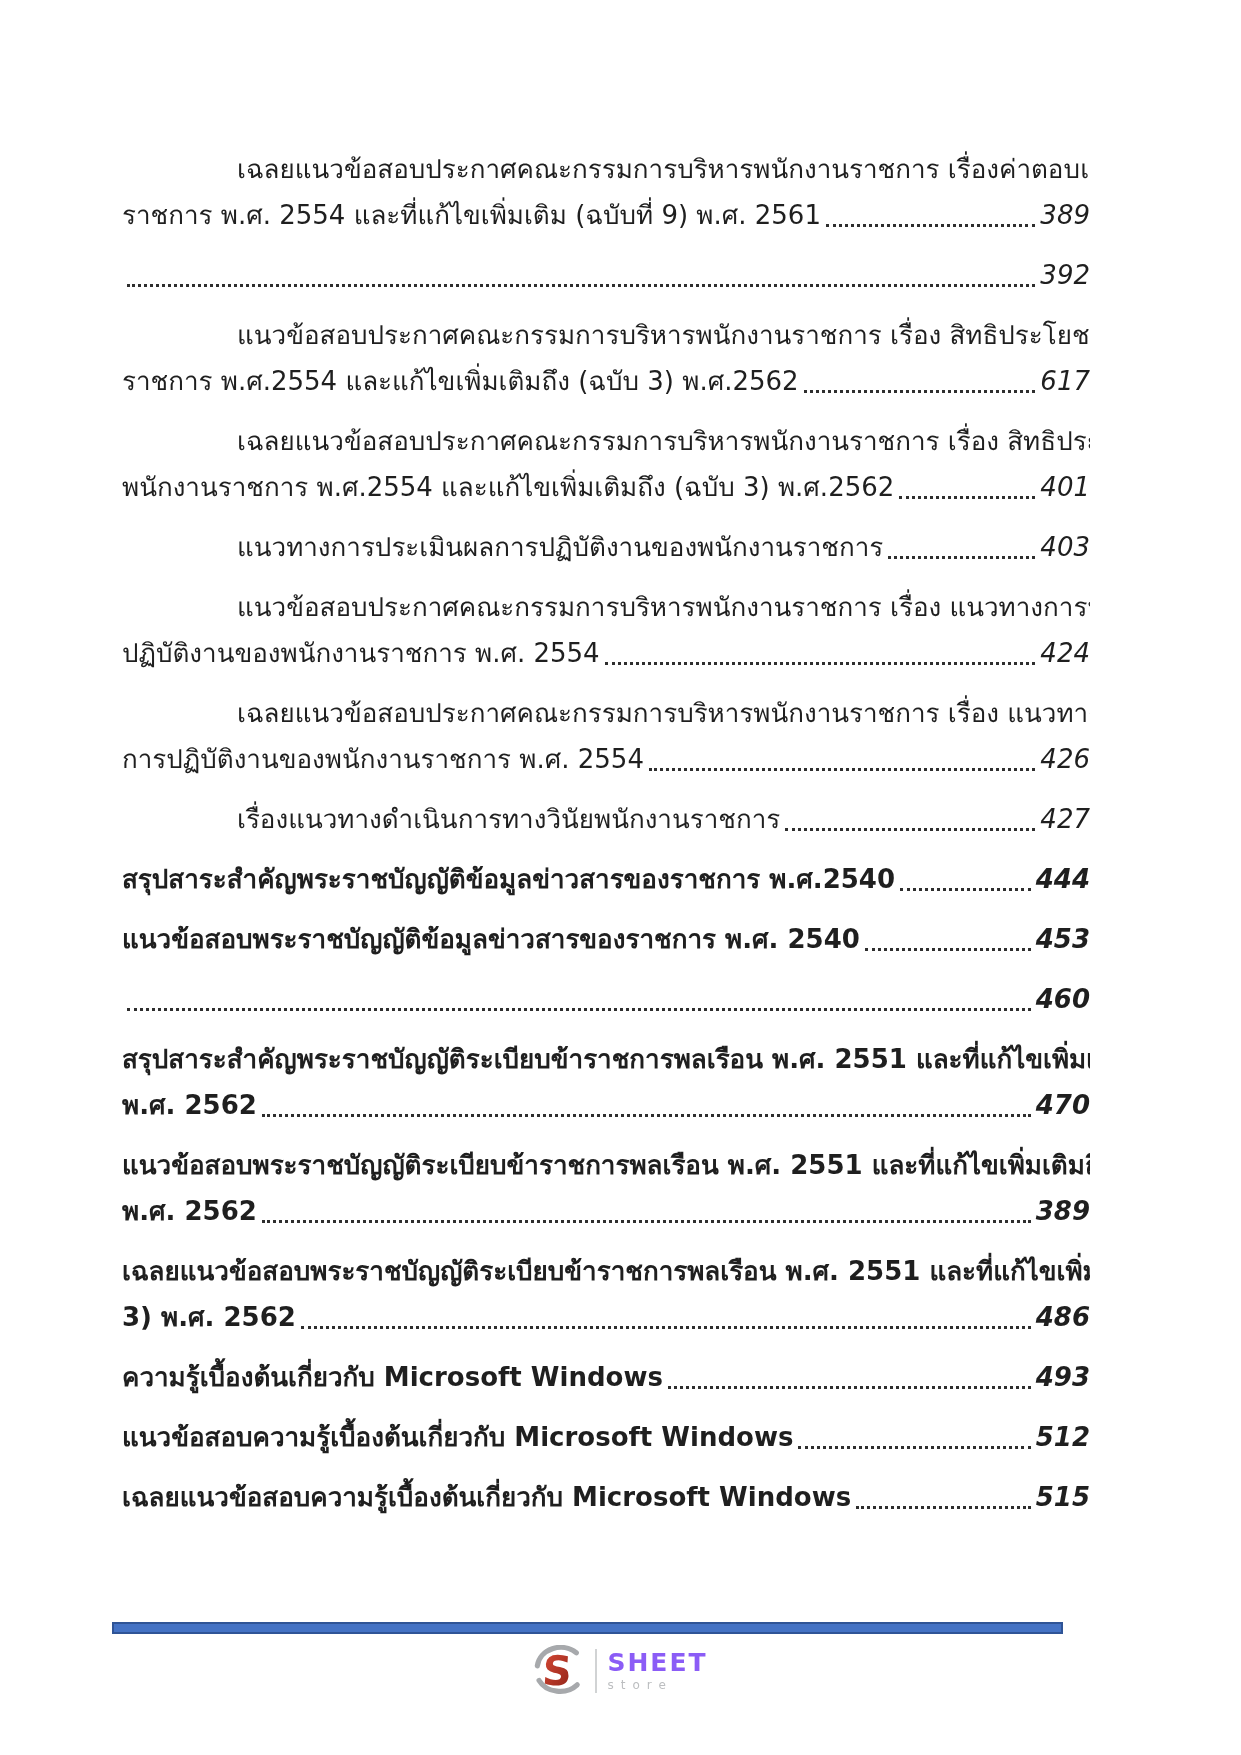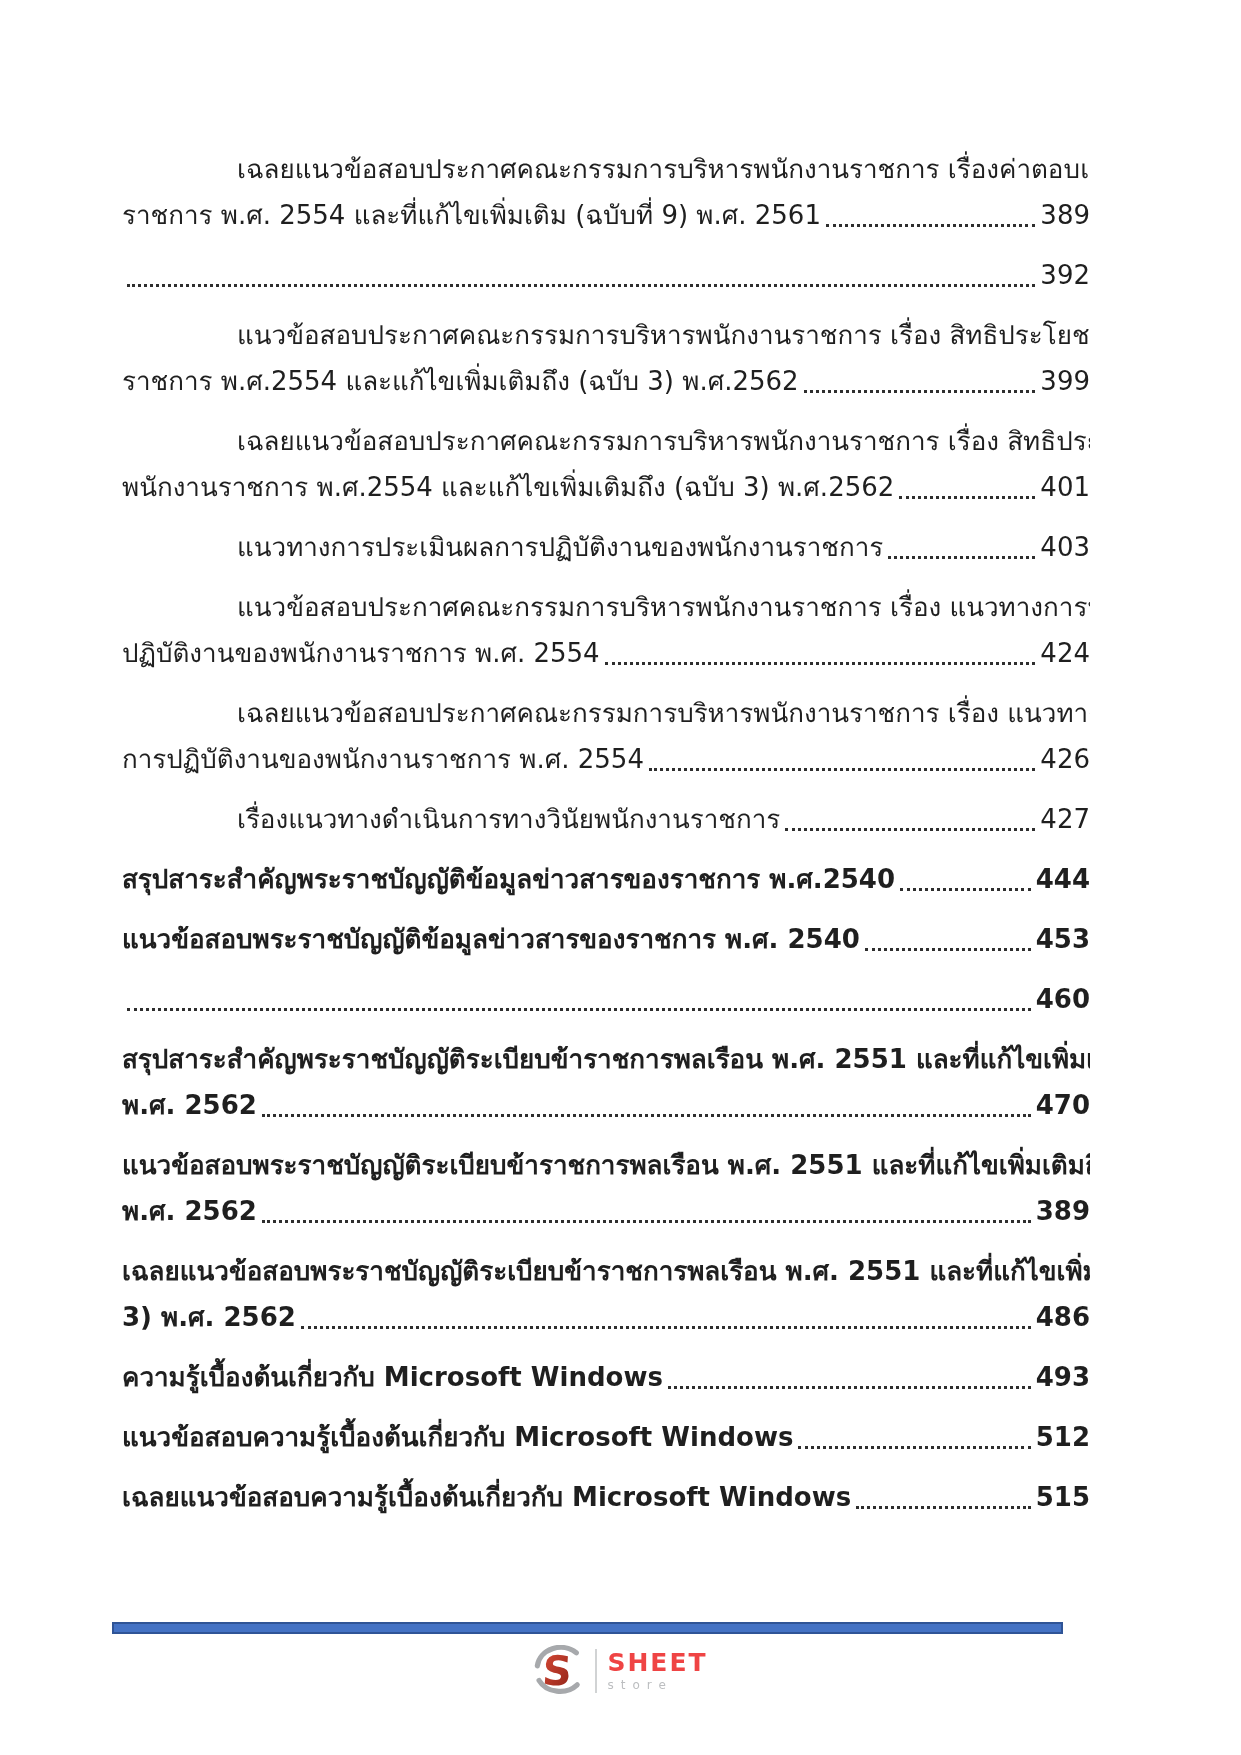--- a/index.html
+++ b/index.html
@@ -29,21 +29,21 @@
   .line { display: flex; align-items: baseline; white-space: nowrap; }
   .line.indent .txt { padding-left: 115px; }
   .txt { flex: 0 1 auto; overflow: hidden; }
   .leader {
     flex: 1 0 24px;
     border-bottom: 3px dotted #2e2e2e;
     align-self: flex-end;
     margin: 0 5px 11px 5px;
     height: 0;
   }
-  .pg { flex: 0 0 auto; }
+  .pg { flex: 0 0 auto; font-style: italic; }
   .footer-rule {
     position: absolute;
     left: 112px;
     top: 1622px;
     width: 951px;
     height: 12px;
     box-sizing: border-box;
     border: 2px solid;
   }
   .brand {
@@ -57,21 +57,21 @@
     align-items: center;
     gap: 10px;
   }
   .brand-icon { width: 52px; height: 52px; }
   .brand-divider { width: 2px; height: 44px; background: #d1d3d4; }
   .brand-textcol { display: flex; flex-direction: column; justify-content: center; }
   .brand-name {
     font-size: 25px;
     font-weight: bold;
     letter-spacing: 2px;
-    color: #ef4444;
+    color: #8b5cf6;
     line-height: 26px;
   }
   .brand-sub {
     font-size: 12px;
     letter-spacing: 7px;
     color: #bcbec0;
     line-height: 14px;
     margin-top: 2px;
   }
 </style>
@@ -97,21 +97,21 @@
           <span class="pg">392</span>
         </div>
       </div>
       <div class="entry">
         <div class="line indent">
           <span class="txt">แนวข้อสอบประกาศคณะกรรมการบริหารพนักงานราชการ เรื่อง สิทธิประโยชน์ของพนักงาน</span>
         </div>
         <div class="line">
           <span class="txt">ราชการ พ.ศ.2554 และแก้ไขเพิ่มเติมถึง (ฉบับ 3) พ.ศ.2562</span>
           <span class="leader"></span>
-          <span class="pg">399</span>
+          <span class="pg">617</span>
         </div>
       </div>
       <div class="entry">
         <div class="line indent">
           <span class="txt">เฉลยแนวข้อสอบประกาศคณะกรรมการบริหารพนักงานราชการ เรื่อง สิทธิประโยชน์ของ</span>
         </div>
         <div class="line">
           <span class="txt">พนักงานราชการ พ.ศ.2554 และแก้ไขเพิ่มเติมถึง (ฉบับ 3) พ.ศ.2562</span>
           <span class="leader"></span>
           <span class="pg">401</span>

